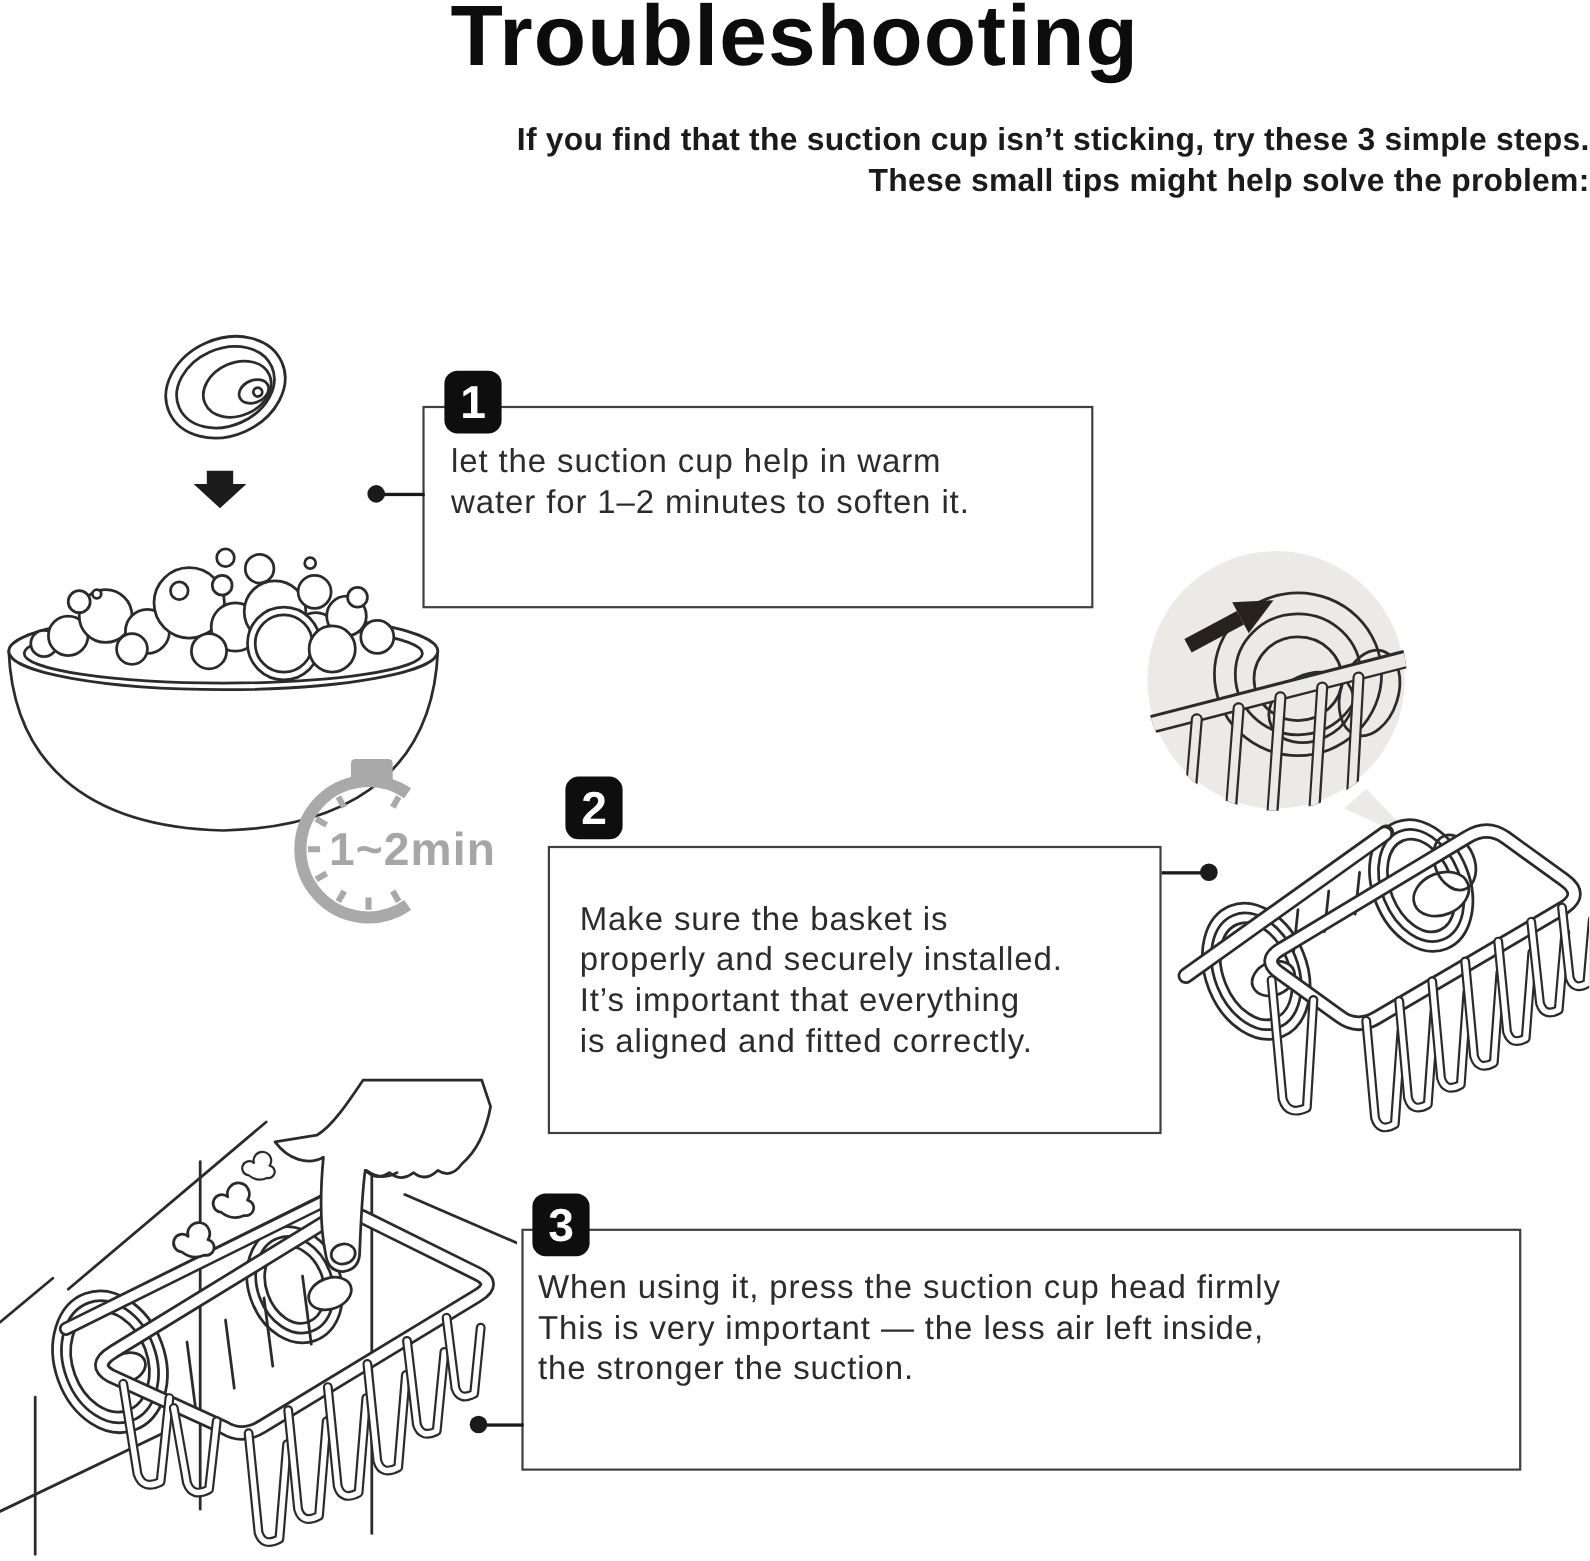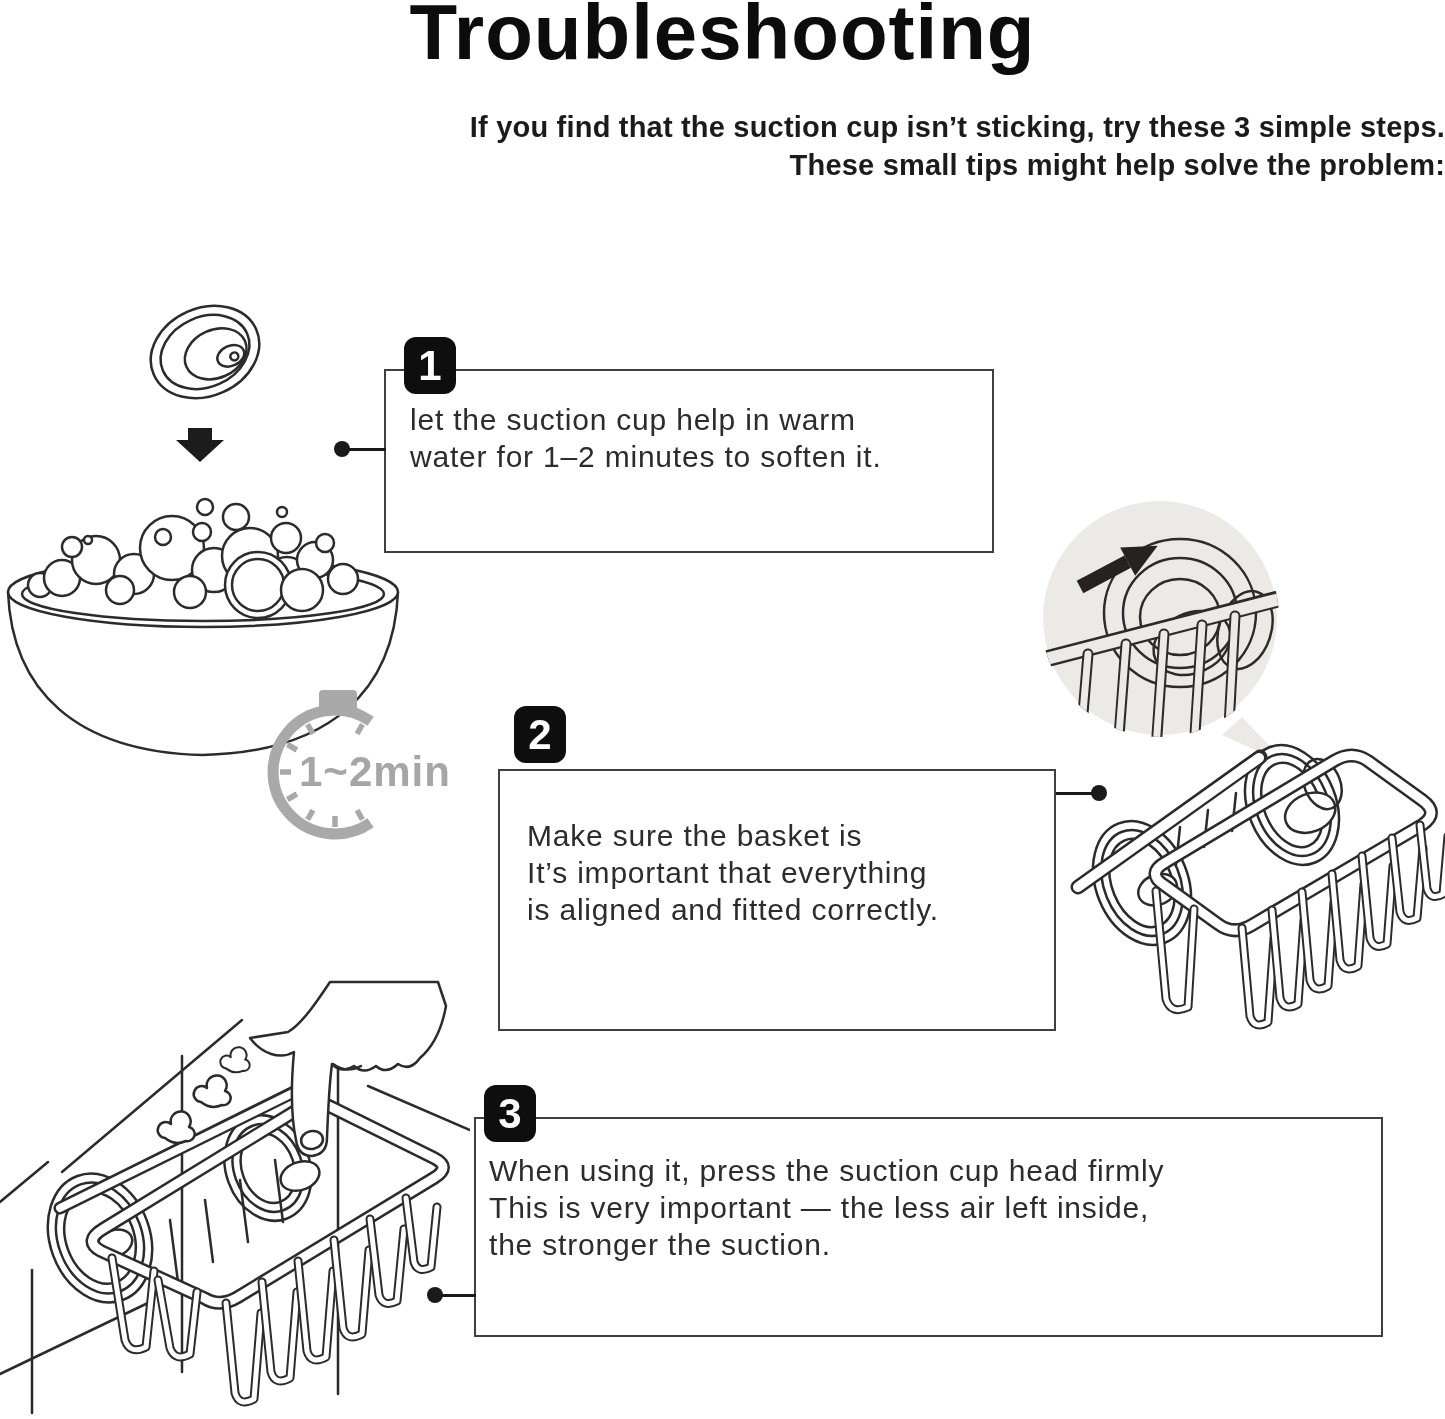--- a/index.html
+++ b/index.html
@@ -251,20 +251,21 @@
       <div>water for 1–2 minutes to soften it.</div>
     </div>
   </div>
   <div id="badge1" class="abs badge">1</div>
   <div class="abs conn-line" style="left:349px;top:448px;width:37px"></div>
   <div class="abs conn-dot" style="left:334px;top:441px"></div>
 
   <div id="box2" class="abs step-box">
     <div class="step-text">
       <div>Make sure the basket is</div>
+      <div>properly and securely installed.</div>
       <div>It’s important that everything</div>
       <div>is aligned and fitted correctly.</div>
     </div>
   </div>
   <div id="badge2" class="abs badge">2</div>
   <div class="abs conn-line" style="left:1056px;top:792px;width:36px"></div>
   <div class="abs conn-dot" style="left:1091px;top:785px"></div>
 
   <div id="box3" class="abs step-box">
     <div class="step-text">

